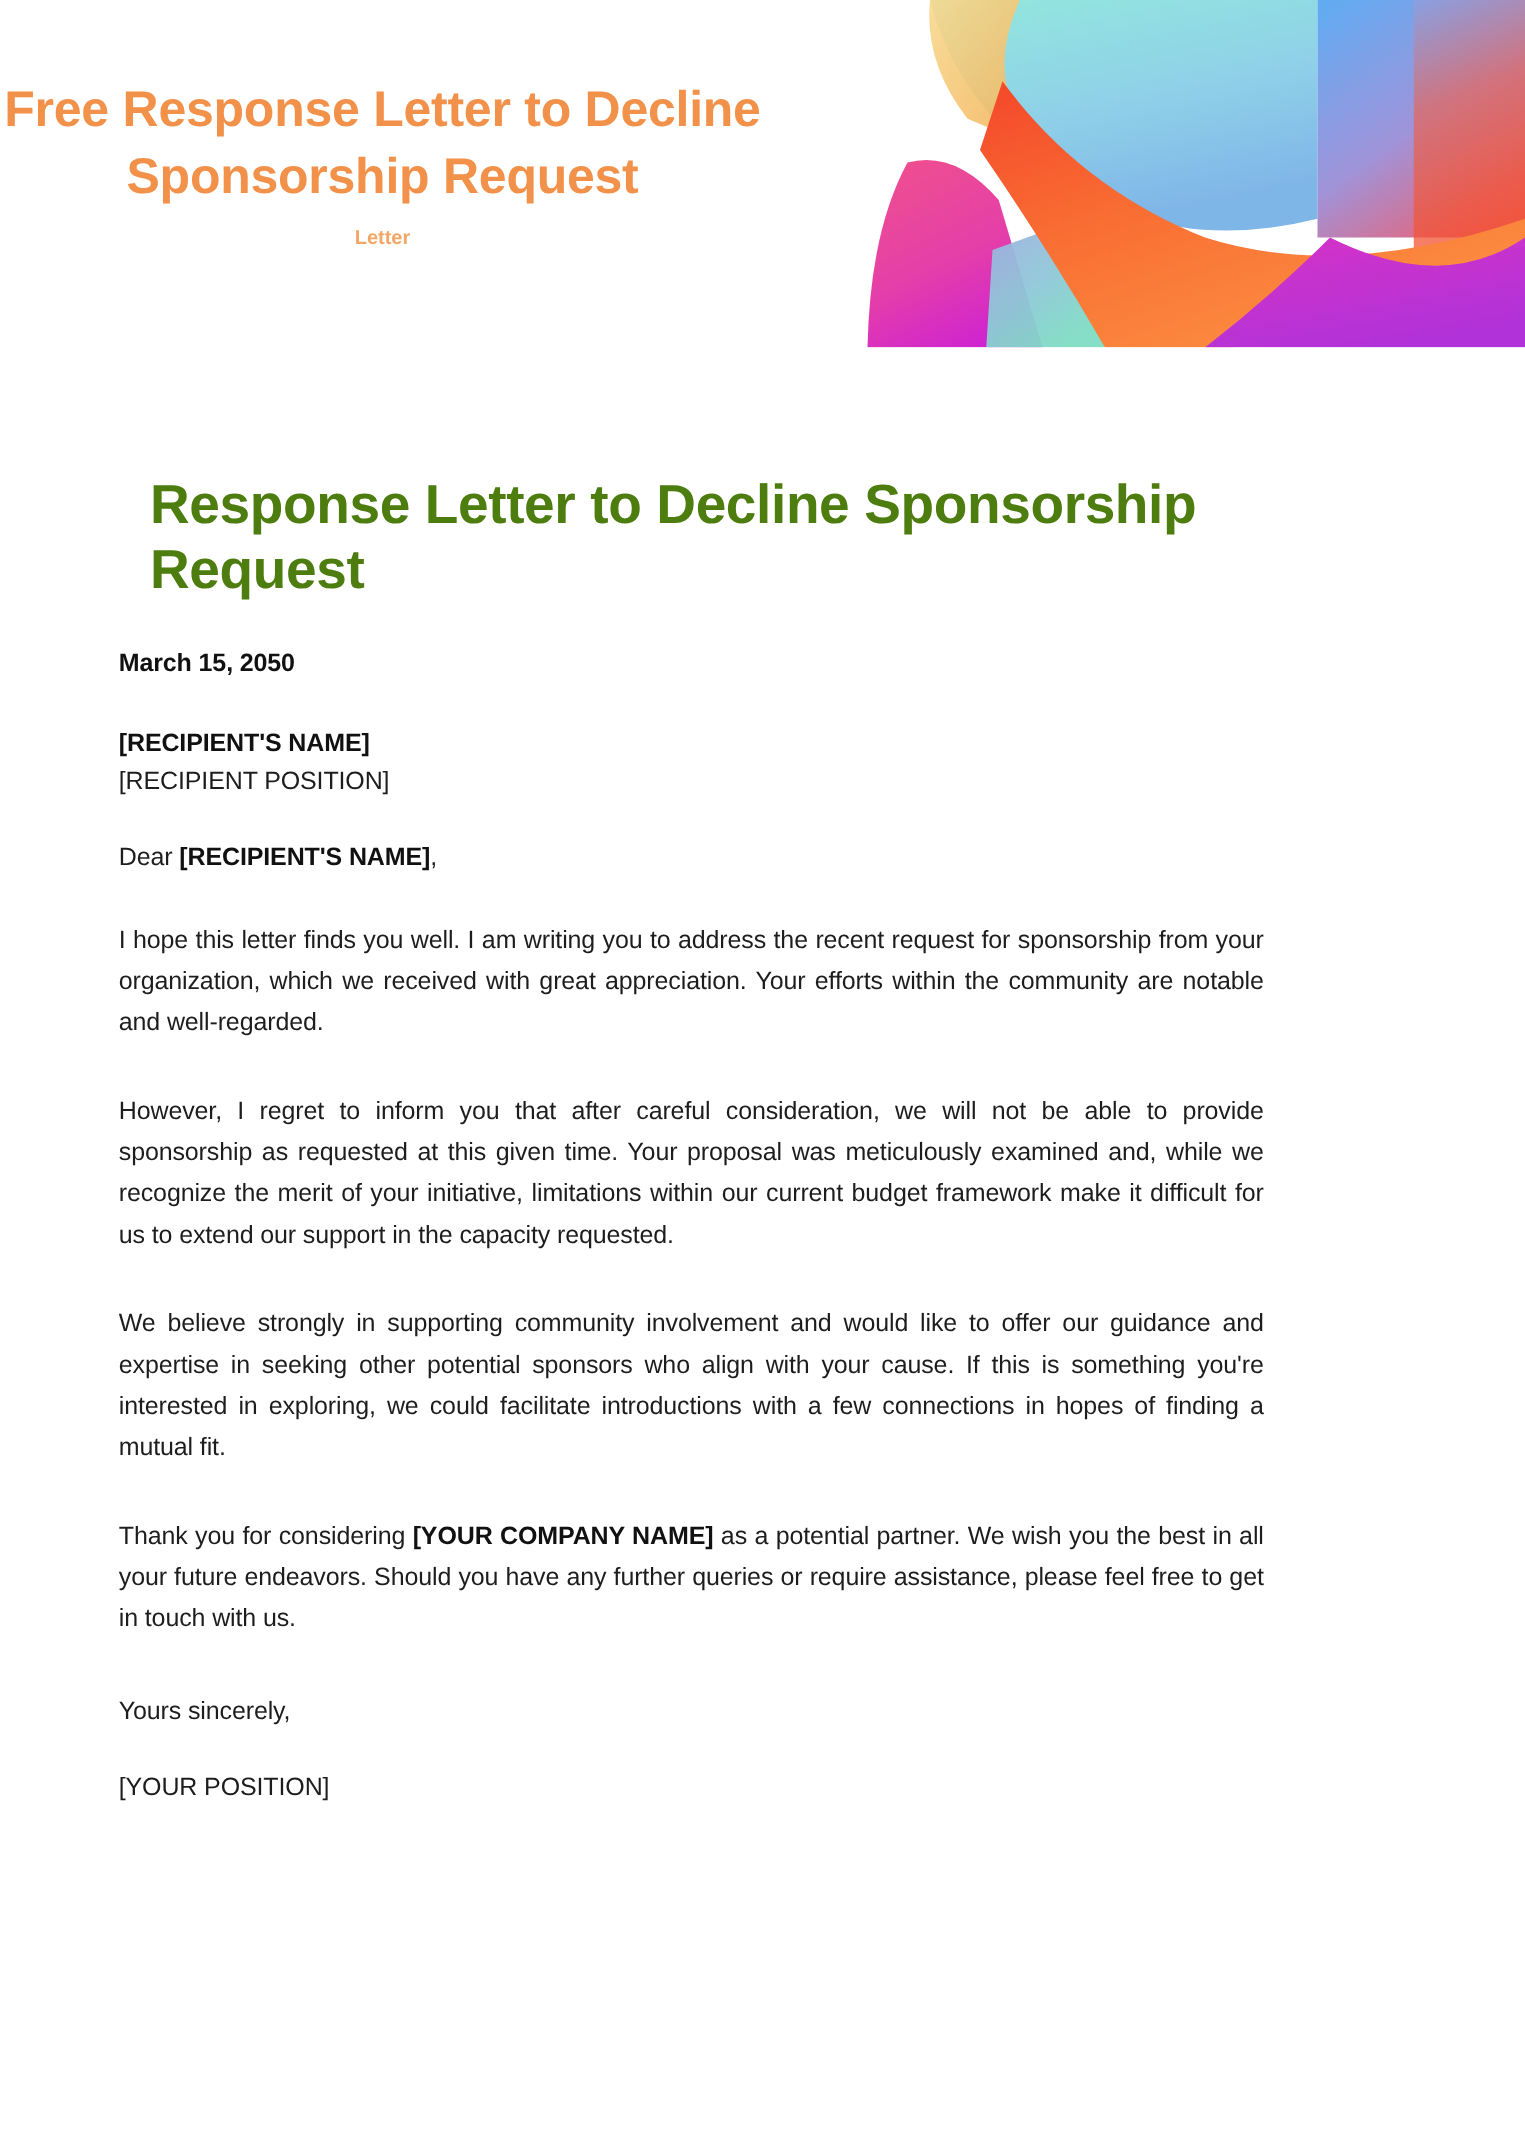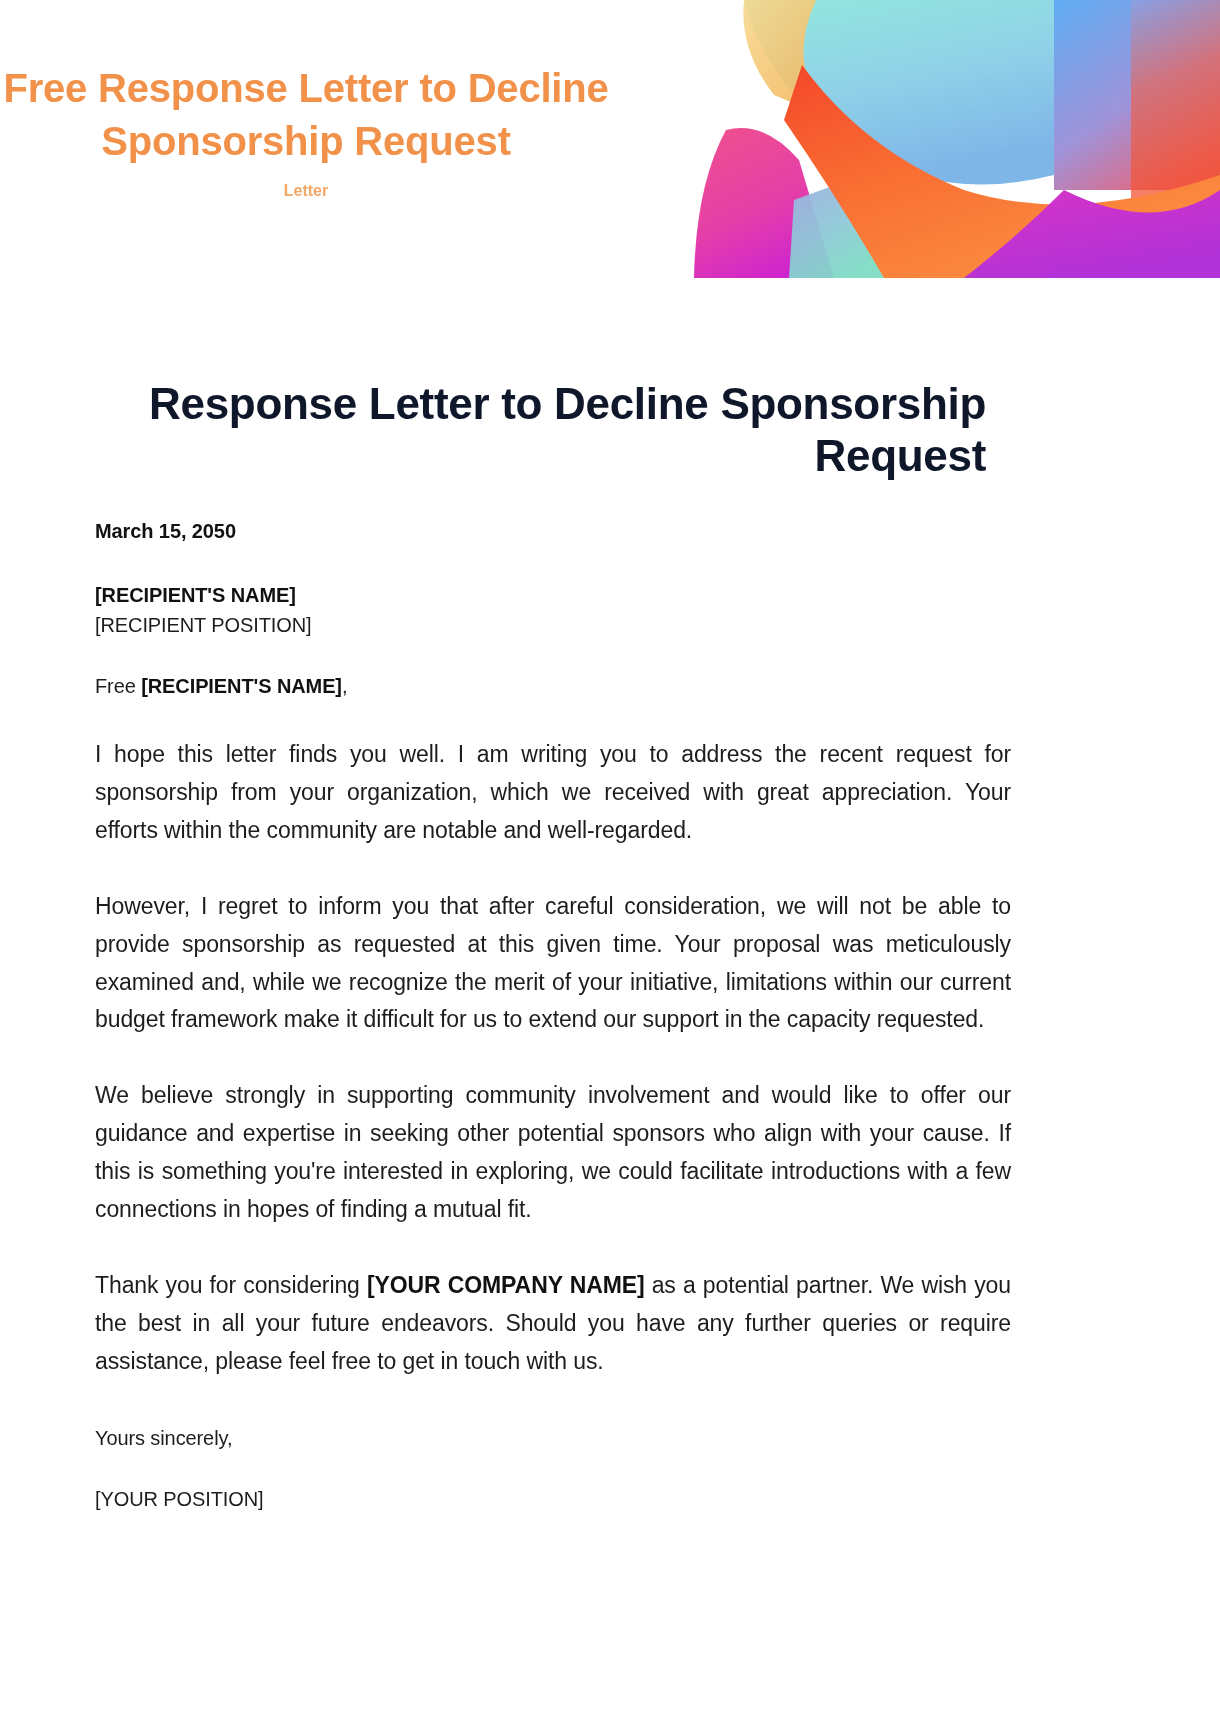--- a/index.html
+++ b/index.html
@@ -61,22 +61,22 @@
     top: 378px;
     left: 95px;
     width: 916px;
   }
   .doc-title {
     margin: 0 0 0 0;
     font-family: "Liberation Sans Narrow", "Liberation Sans", sans-serif;
     font-size: 44px;
     line-height: 1.18;
     font-weight: bold;
-    color: #0f172a;
-    text-align: right;
+    color: #4d7c0f;
+    text-align: left;
     letter-spacing: -0.3px;
     padding: 0 25px;
   }
 
   .date-line {
     margin-top: 38px;
     font-size: 20px;
     font-weight: bold;
     color: #111111;
     letter-spacing: -0.1px;
@@ -100,21 +100,21 @@
   .salutation {
     margin-top: 38px;
     font-size: 20px;
     color: #1d1d1d;
     letter-spacing: -0.1px;
   }
   .salutation b { font-weight: bold; color: #111111; }
 
   .para {
     margin-top: 38px;
-    font-size: 23px;
+    font-size: 20px;
     line-height: 1.65;
     color: #1d1d1d;
     text-align: justify;
     letter-spacing: -0.1px;
   }
   .para b { font-weight: bold; color: #111111; }
 
   .closing {
     margin-top: 46px;
     font-size: 20px;
@@ -215,21 +215,21 @@
 
     <h2 class="doc-title">Response Letter to Decline Sponsorship Request</h2>
 
     <div class="date-line">March 15, 2050</div>
 
     <div class="recipient-block">
       <div class="recipient-name">[RECIPIENT'S NAME]</div>
       <div class="recipient-address">[RECIPIENT POSITION]</div>
     </div>
 
-    <div class="salutation"><span>Free </span><b>[RECIPIENT'S NAME]</b><span>,</span></div>
+    <div class="salutation"><span>Dear </span><b>[RECIPIENT'S NAME]</b><span>,</span></div>
 
     <p class="para">I hope this letter finds you well. I am writing you to address the recent request for sponsorship from your organization, which we received with great appreciation. Your efforts within the community are notable and well-regarded.</p>
 
     <p class="para">However, I regret to inform you that after careful consideration, we will not be able to provide sponsorship as requested at this given time. Your proposal was meticulously examined and, while we recognize the merit of your initiative, limitations within our current budget framework make it difficult for us to extend our support in the capacity requested.</p>
 
     <p class="para">We believe strongly in supporting community involvement and would like to offer our guidance and expertise in seeking other potential sponsors who align with your cause. If this is something you're interested in exploring, we could facilitate introductions with a few connections in hopes of finding a mutual fit.</p>
 
     <p class="para"><span>Thank you for considering </span><b>[YOUR COMPANY NAME]</b><span> as a potential partner. We wish you the best in all your future endeavors. Should you have any further queries or require assistance, please feel free to get in touch with us.</span></p>
 
     <div class="closing">Yours sincerely,</div>

